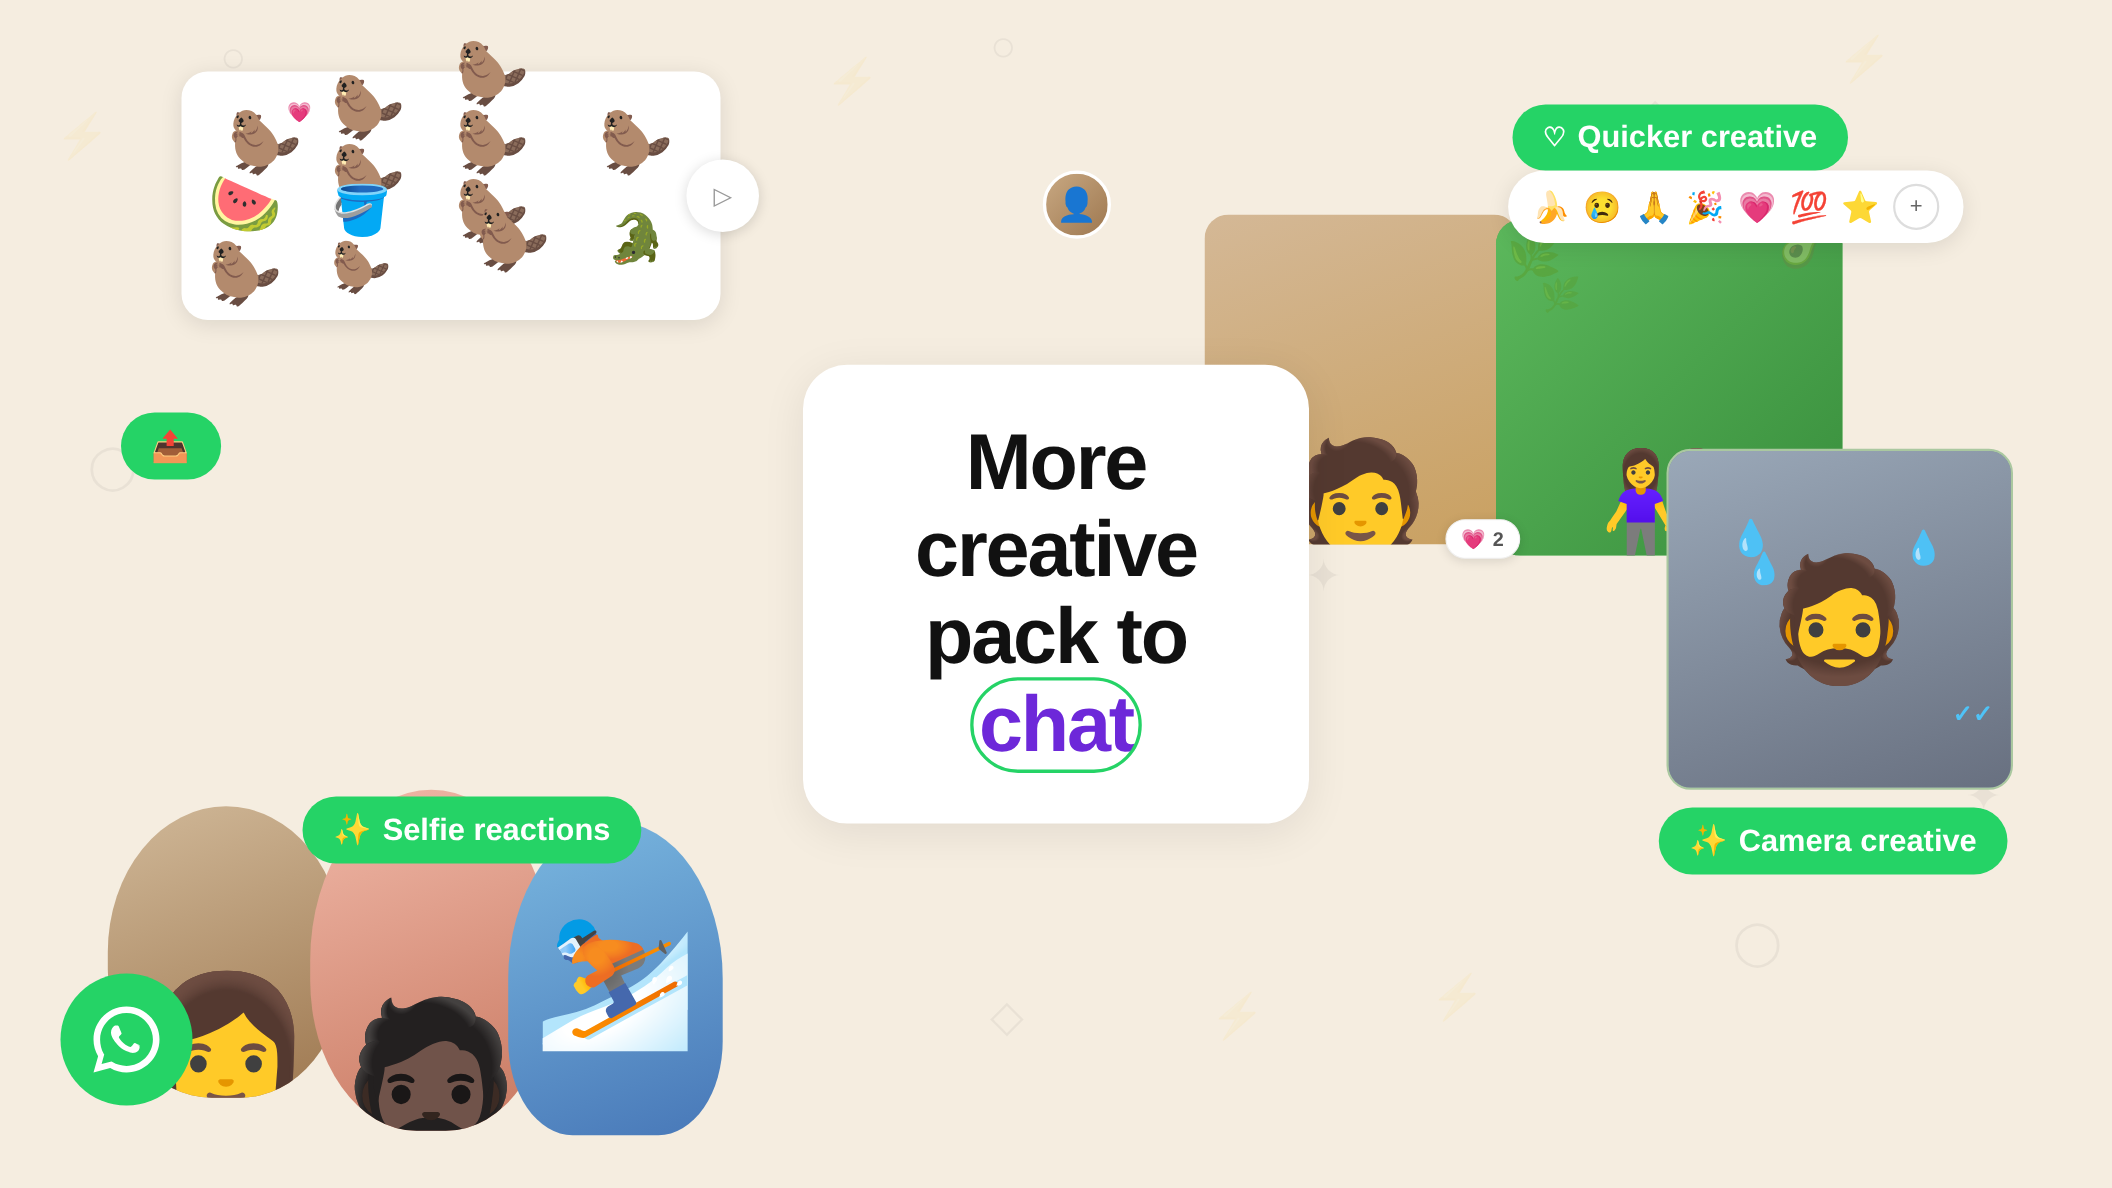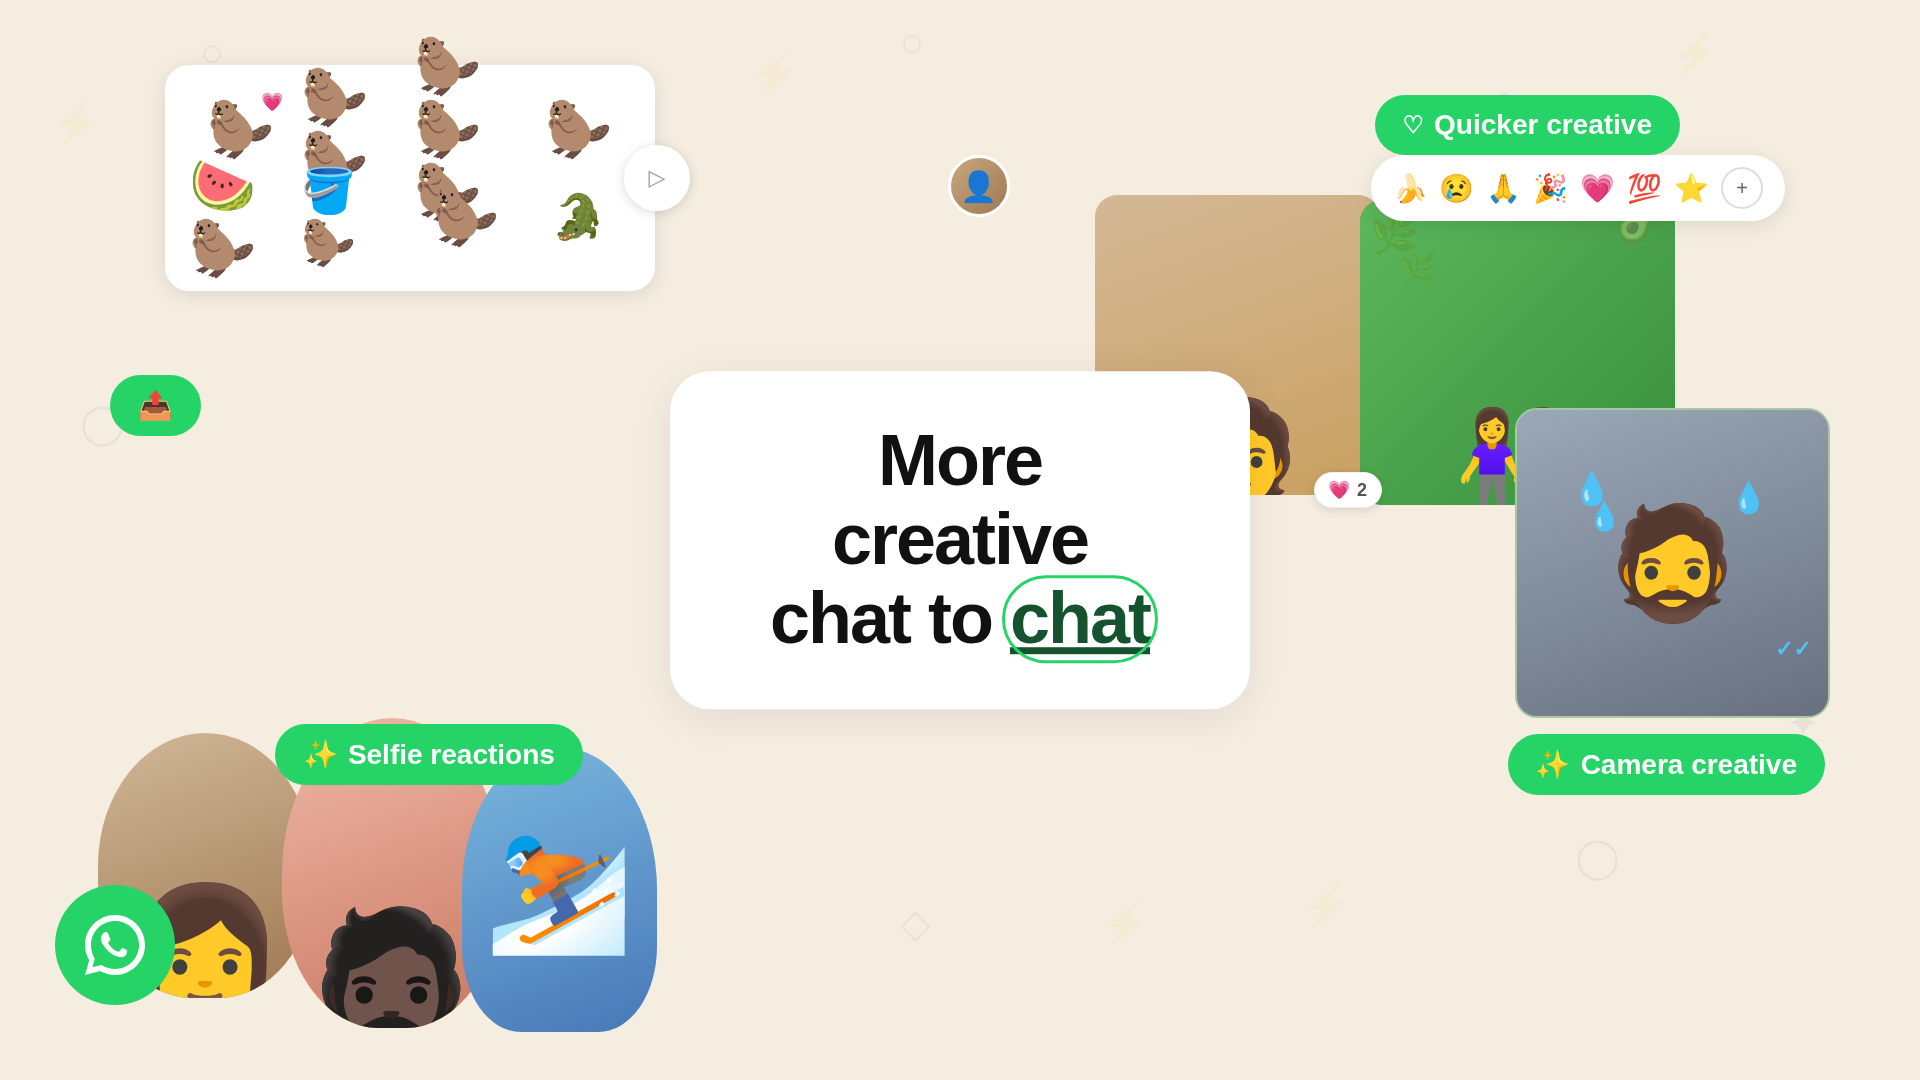--- a/index.html
+++ b/index.html
@@ -22,39 +22,38 @@
 
     
     .center-text-box {
       position: absolute;
       left: 50%;
       top: 50%;
       transform: translate(-50%, -50%);
       background: white;
       border-radius: 40px;
       padding: 50px 80px;
-      width: 580px;
+      width: 460px;
       text-align: center;
       box-shadow: 0 8px 40px rgba(0,0,0,0.08);
       z-index: 10;
     }
 
     .center-text-box .main-text {
       font-size: 72px;
       font-weight: 700;
       color: #111;
       line-height: 1.1;
       letter-spacing: -2px;
     }
 
     .center-text-box .chat-word {
-      color: #14532d;
+      color: #6d28d9;
       position: relative;
       display: inline-block;
-      text-decoration: underline;
     }
 
     .center-text-box .chat-word::after {
       content: '';
       position: absolute;
       left: -8px;
       top: -4px;
       right: -8px;
       bottom: -4px;
       border: 3px solid #25D366;
@@ -270,21 +269,21 @@
       <div style="position:absolute; top:90px; left:70px; font-size:28px;">💧</div>
       <div style="position:absolute; top:70px; right:60px; font-size:30px;">💧</div>
     </div>
   </div>
 
   <div style="position:absolute; right:108px; bottom:418px; color:#4FC3F7; font-size:22px; z-index:25; font-weight:bold;">✓✓</div>
 
   <div class="center-text-box">
     <div class="main-text">
       <span>More creative</span><br>
-      <span>chat to</span>
+      <span>pack to</span>
       <span class="chat-word">chat</span>
     </div>
   </div>
 
   <div style="position:absolute; left:98px; bottom:82px; width:215px; height:265px; border-radius:50% 50% 44% 44%; overflow:hidden; z-index:5; background:linear-gradient(160deg,#d0b898,#9e7850);">
     <div style="width:100%; height:100%; display:flex; align-items:flex-end; justify-content:center;">
       <div style="font-size:130px; line-height:1; margin-bottom:-20px;">👩</div>
     </div>
   </div>
 

